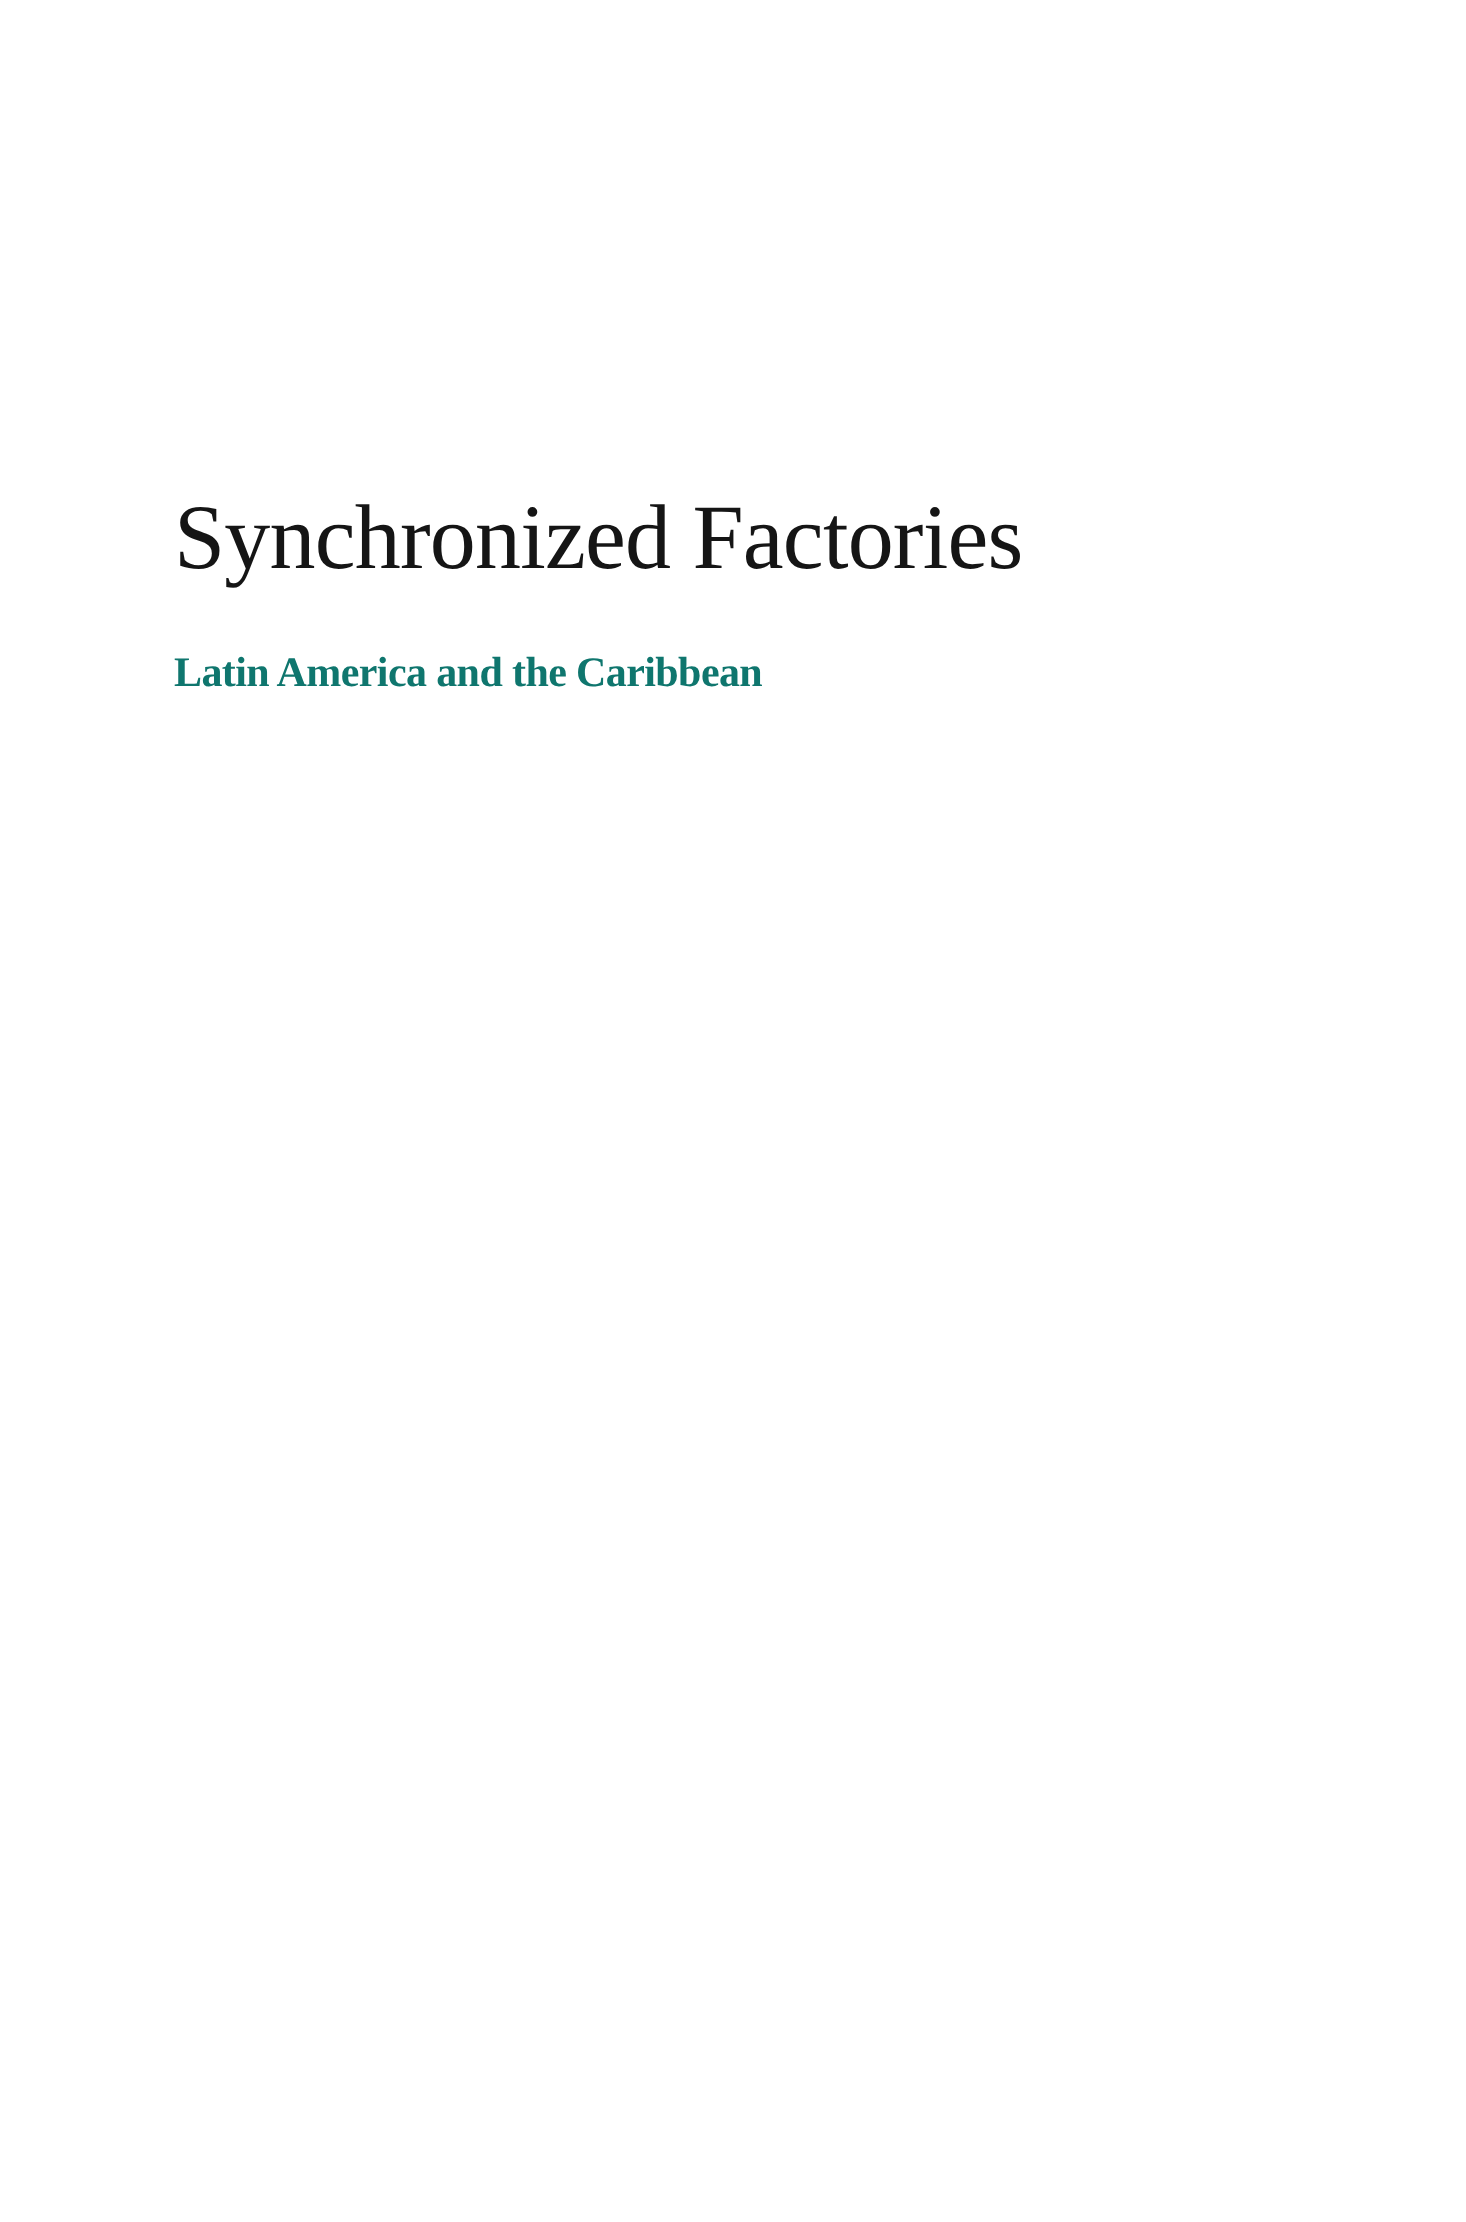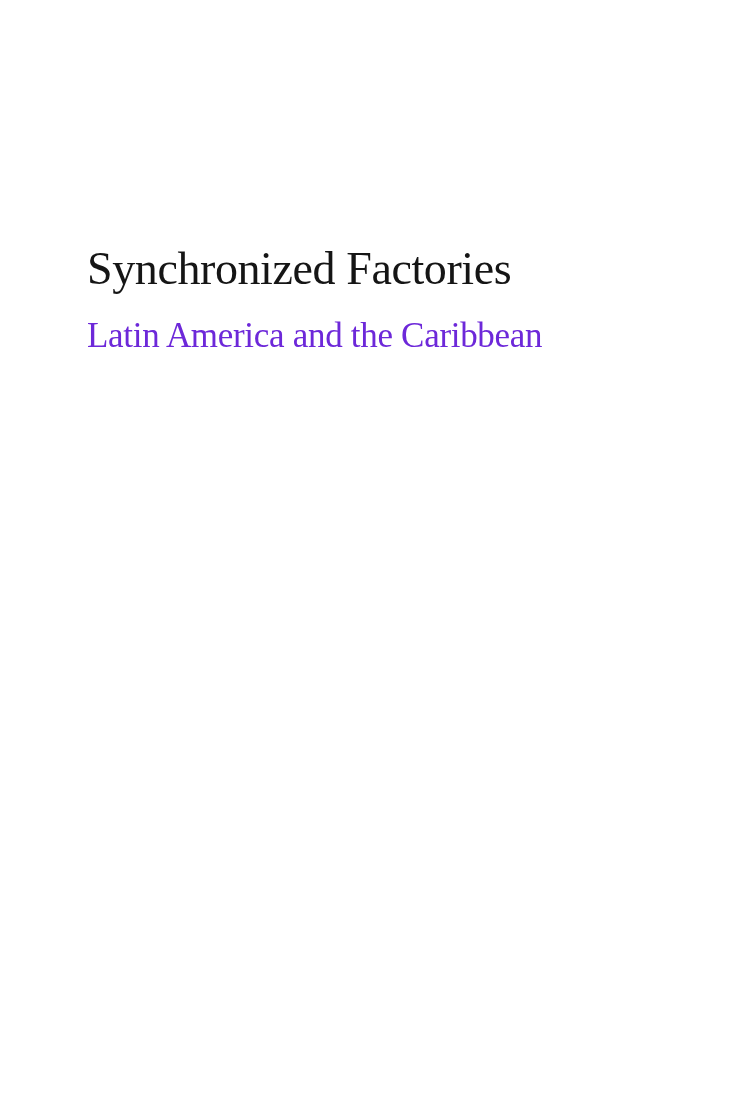--- a/index.html
+++ b/index.html
@@ -32,26 +32,26 @@
     font-weight: 400;
     letter-spacing: -0.4px;
     white-space: nowrap;
     color: #151515;
   }
   .book-subtitle {
     position: absolute;
     left: 0;
     top: 319px;
     margin: 0;
-    font-size: 35px;
+    font-size: 21px;
     line-height: 34px;
-    font-weight: 400;
+    font-weight: 700;
     letter-spacing: -0.3px;
     white-space: nowrap;
-    color: #6d28d9;
+    color: #0f766e;
   }
 </style>
 </head>
 <body>
 
 <div class="page">
   <div class="title-block">
     <h1 class="book-title">Synchronized Factories</h1>
     <div class="book-subtitle">
       <div>Latin America and the Caribbean</div>

